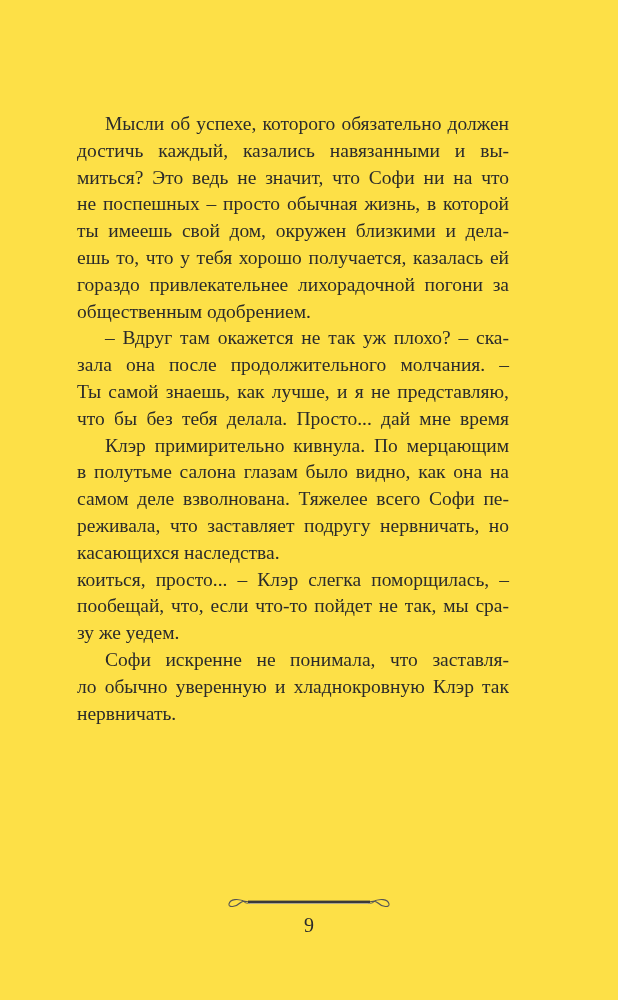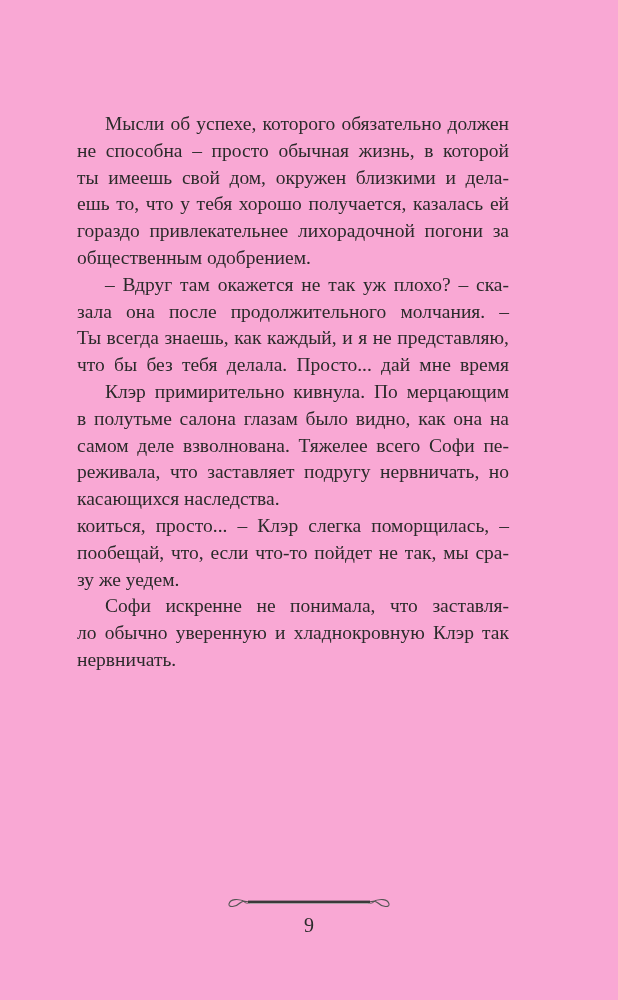--- a/index.html
+++ b/index.html
@@ -13,21 +13,21 @@
       position: relative;
       overflow: hidden;
       font-family: "Liberation Serif", "DejaVu Serif", serif;
       color: #2b2b2b;
     }
     .page {
       position: absolute;
       left: 0; top: 0;
       width: 618px;
       height: 1000px;
-      background: #f9a8d4;
+      background: #fde047;
     }
     .text-block {
       position: absolute;
       left: 77px;
       top: 111px;
       width: 432px;
     }
     .line {
       display: block;
       height: 26.8px;
@@ -76,21 +76,27 @@
 <body>
 
 <div class="page">
   <div class="text-block">
 
     <div>
       <span class="line indent">
           <span class="line-inner">Мысли об успехе, которого обязательно должен</span>
         </span>
       <span class="line">
-          <span class="line-inner">не способна – просто обычная жизнь, в которой</span>
+          <span class="line-inner">достичь каждый, казались навязанными и вы-</span>
+        </span>
+      <span class="line">
+          <span class="line-inner">миться? Это ведь не значит, что Софи ни на что</span>
+        </span>
+      <span class="line">
+          <span class="line-inner">не поспешных – просто обычная жизнь, в которой</span>
         </span>
       <span class="line">
           <span class="line-inner">ты имеешь свой дом, окружен близкими и дела-</span>
         </span>
       <span class="line">
           <span class="line-inner">ешь то, что у тебя хорошо получается, казалась ей</span>
         </span>
       <span class="line">
           <span class="line-inner">гораздо привлекательнее лихорадочной погони за</span>
         </span>
@@ -100,21 +106,21 @@
     </div>
 
     <div>
       <span class="line indent">
           <span class="line-inner">– Вдруг там окажется не так уж плохо? – ска-</span>
         </span>
       <span class="line">
           <span class="line-inner">зала она после продолжительного молчания. –</span>
         </span>
       <span class="line">
-          <span class="line-inner">Ты всегда знаешь, как каждый, и я не представляю,</span>
+          <span class="line-inner">Ты самой знаешь, как лучше, и я не представляю,</span>
         </span>
       <span class="line">
           <span class="line-inner">что бы без тебя делала. Просто... дай мне время</span>
         </span>
     </div>
 
     <div>
       <span class="line indent">
           <span class="line-inner">Клэр примирительно кивнула. По мерцающим</span>
         </span>

